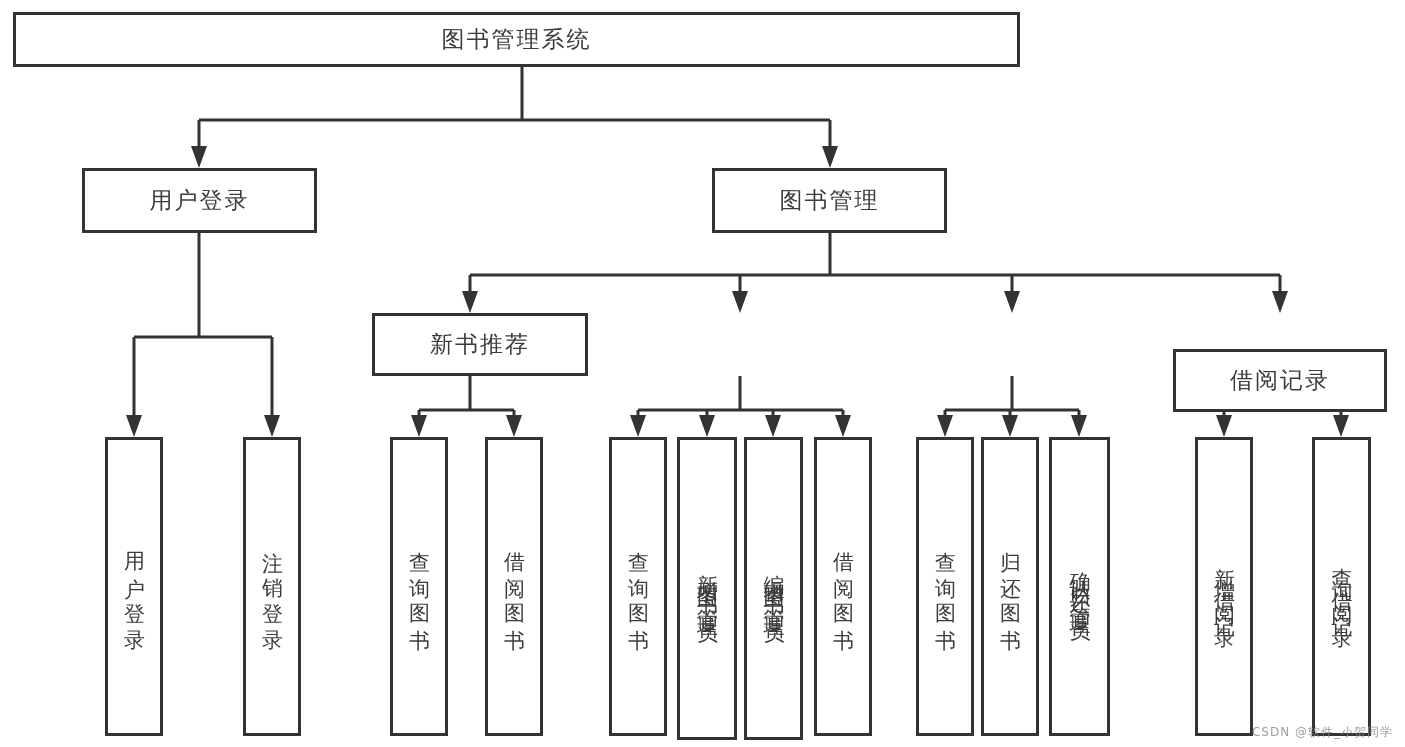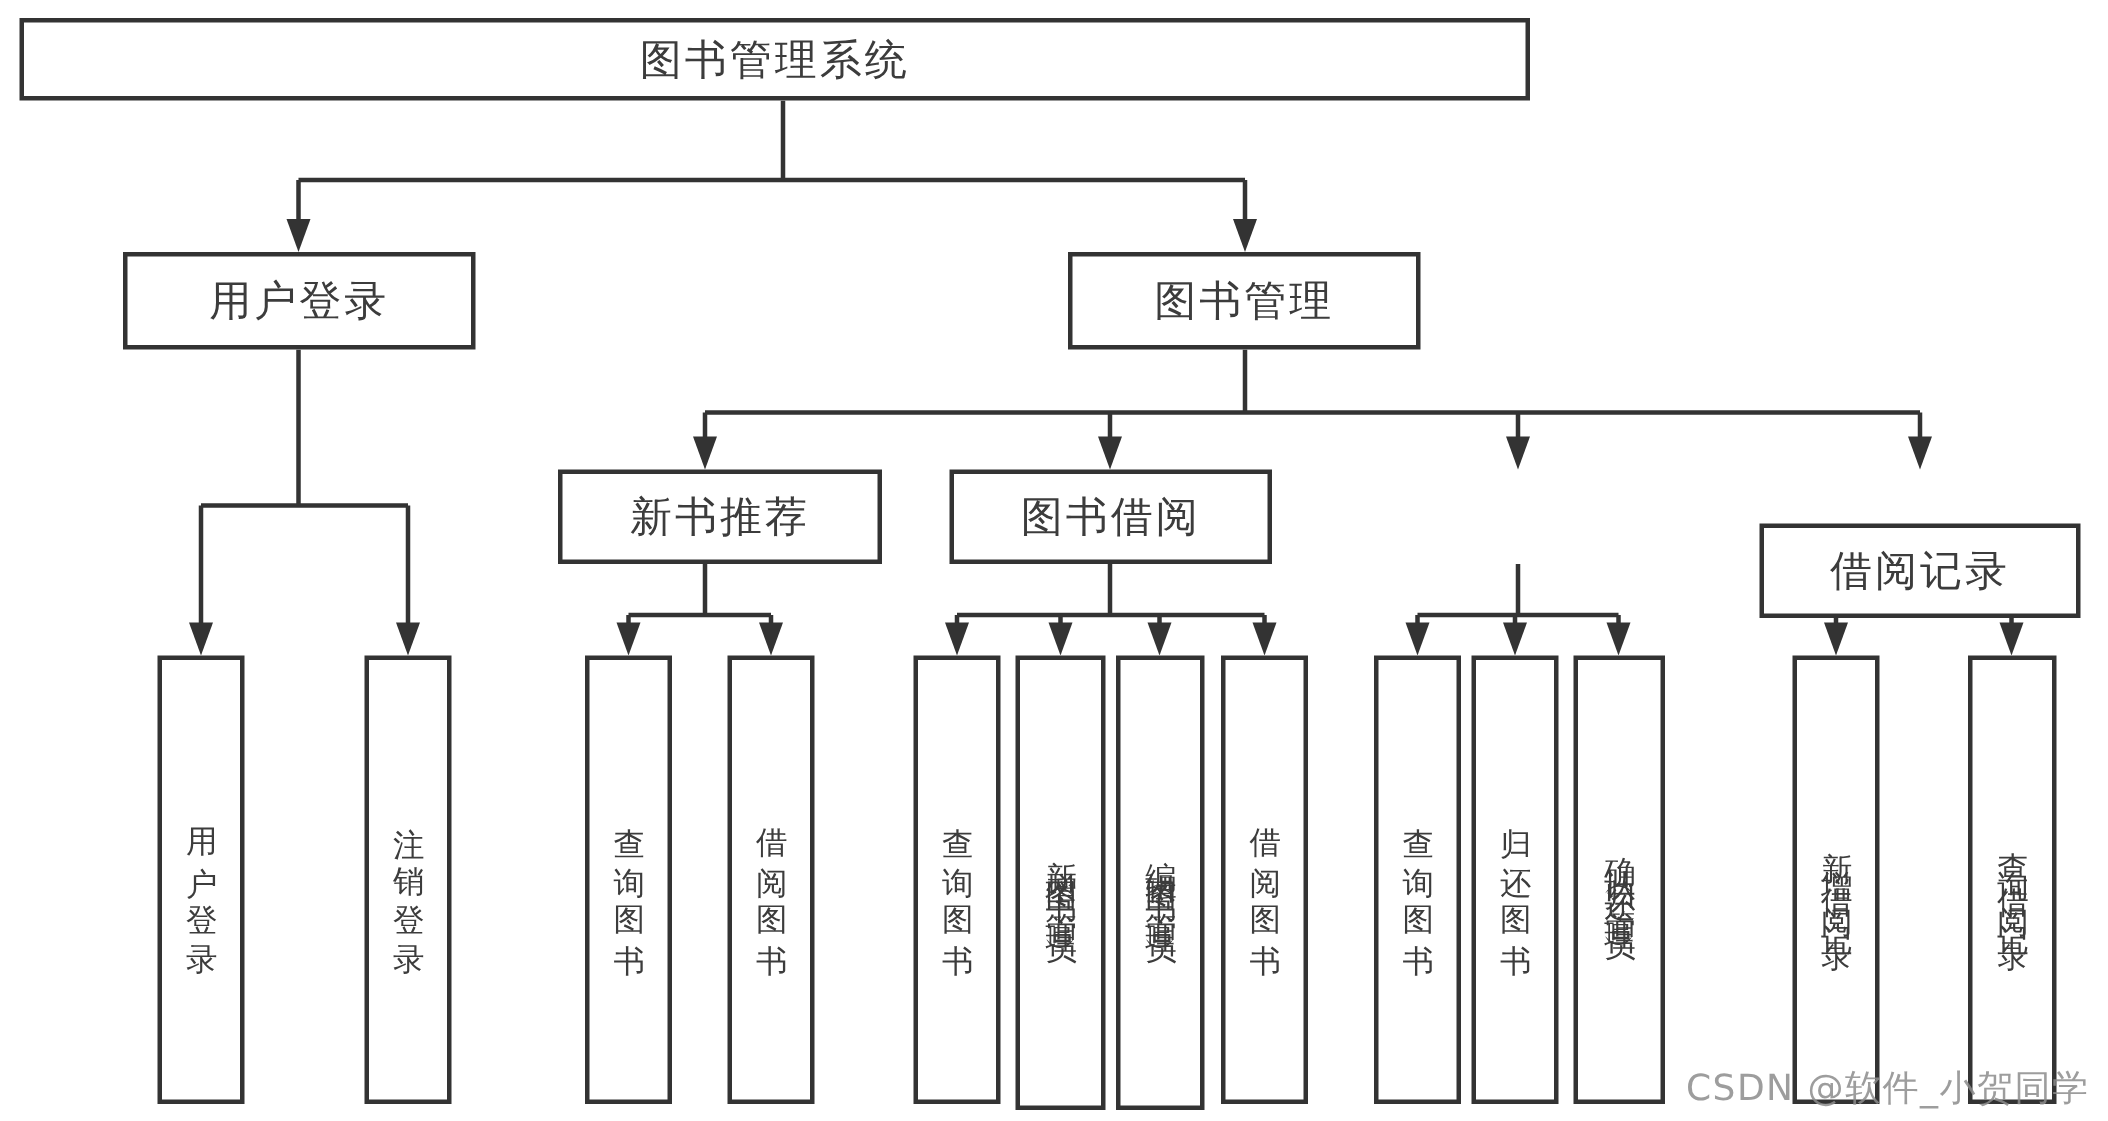--- a/index.html
+++ b/index.html
@@ -22,21 +22,21 @@
     height: 747px;
   }
   .hnode {
     position: absolute;
     box-sizing: border-box;
     border: 3px solid #333333;
     background: #ffffff;
     display: flex;
     align-items: center;
     justify-content: center;
-    font-size: 28px;
+    font-size: 23px;
     letter-spacing: 2px;
     color: #3c3c3c;
     white-space: nowrap;
   }
   .leaf {
     position: absolute;
     box-sizing: border-box;
     top: 437px;
     height: 299px;
     width: 58px;
@@ -53,21 +53,21 @@
     line-height: 1;
     color: #3c3c3c;
   }
   .ls-wide  span { letter-spacing: 26px; }
   .ls-mid   span { letter-spacing: 12px; }
   .ls-tight span { letter-spacing: 7px;  }
   #watermark {
     position: absolute;
     right: 12px;
     bottom: 6px;
-    font-size: 24px;
+    font-size: 12px;
     color: rgba(140, 140, 140, 0.85);
     letter-spacing: 1px;
     white-space: nowrap;
   }
 </style>
 </head>
 <body>
 
 <div id="stage">
 
@@ -109,23 +109,20 @@
   <div class="hnode" style="left:82px; top:168px; width:235px; height:65px;">
     <span>用户登录</span>
   </div>
   <div class="hnode" style="left:712px; top:168px; width:235px; height:65px;justify-content:center;">
     <span>图书管理</span>
   </div>
 
   <div class="hnode" style="left:372px; top:313px; width:216px; height:63px;">
     <span>新书推荐</span>
   </div>
-  <div class="hnode" style="left:633px; top:313px; width:215px; height:63px;">
-    <span>图书借阅</span>
-  </div>
   <div class="hnode" style="left:1173px; top:313px; width:214px; height:63px;margin-top:36px;">
     <span>借阅记录</span>
   </div>
 
   <div class="leaf ls-wide" style="left:105px;">
     <span>用户登录</span>
   </div>
   <div class="leaf ls-wide" style="left:243px;">
     <span>注销登录</span>
   </div>

